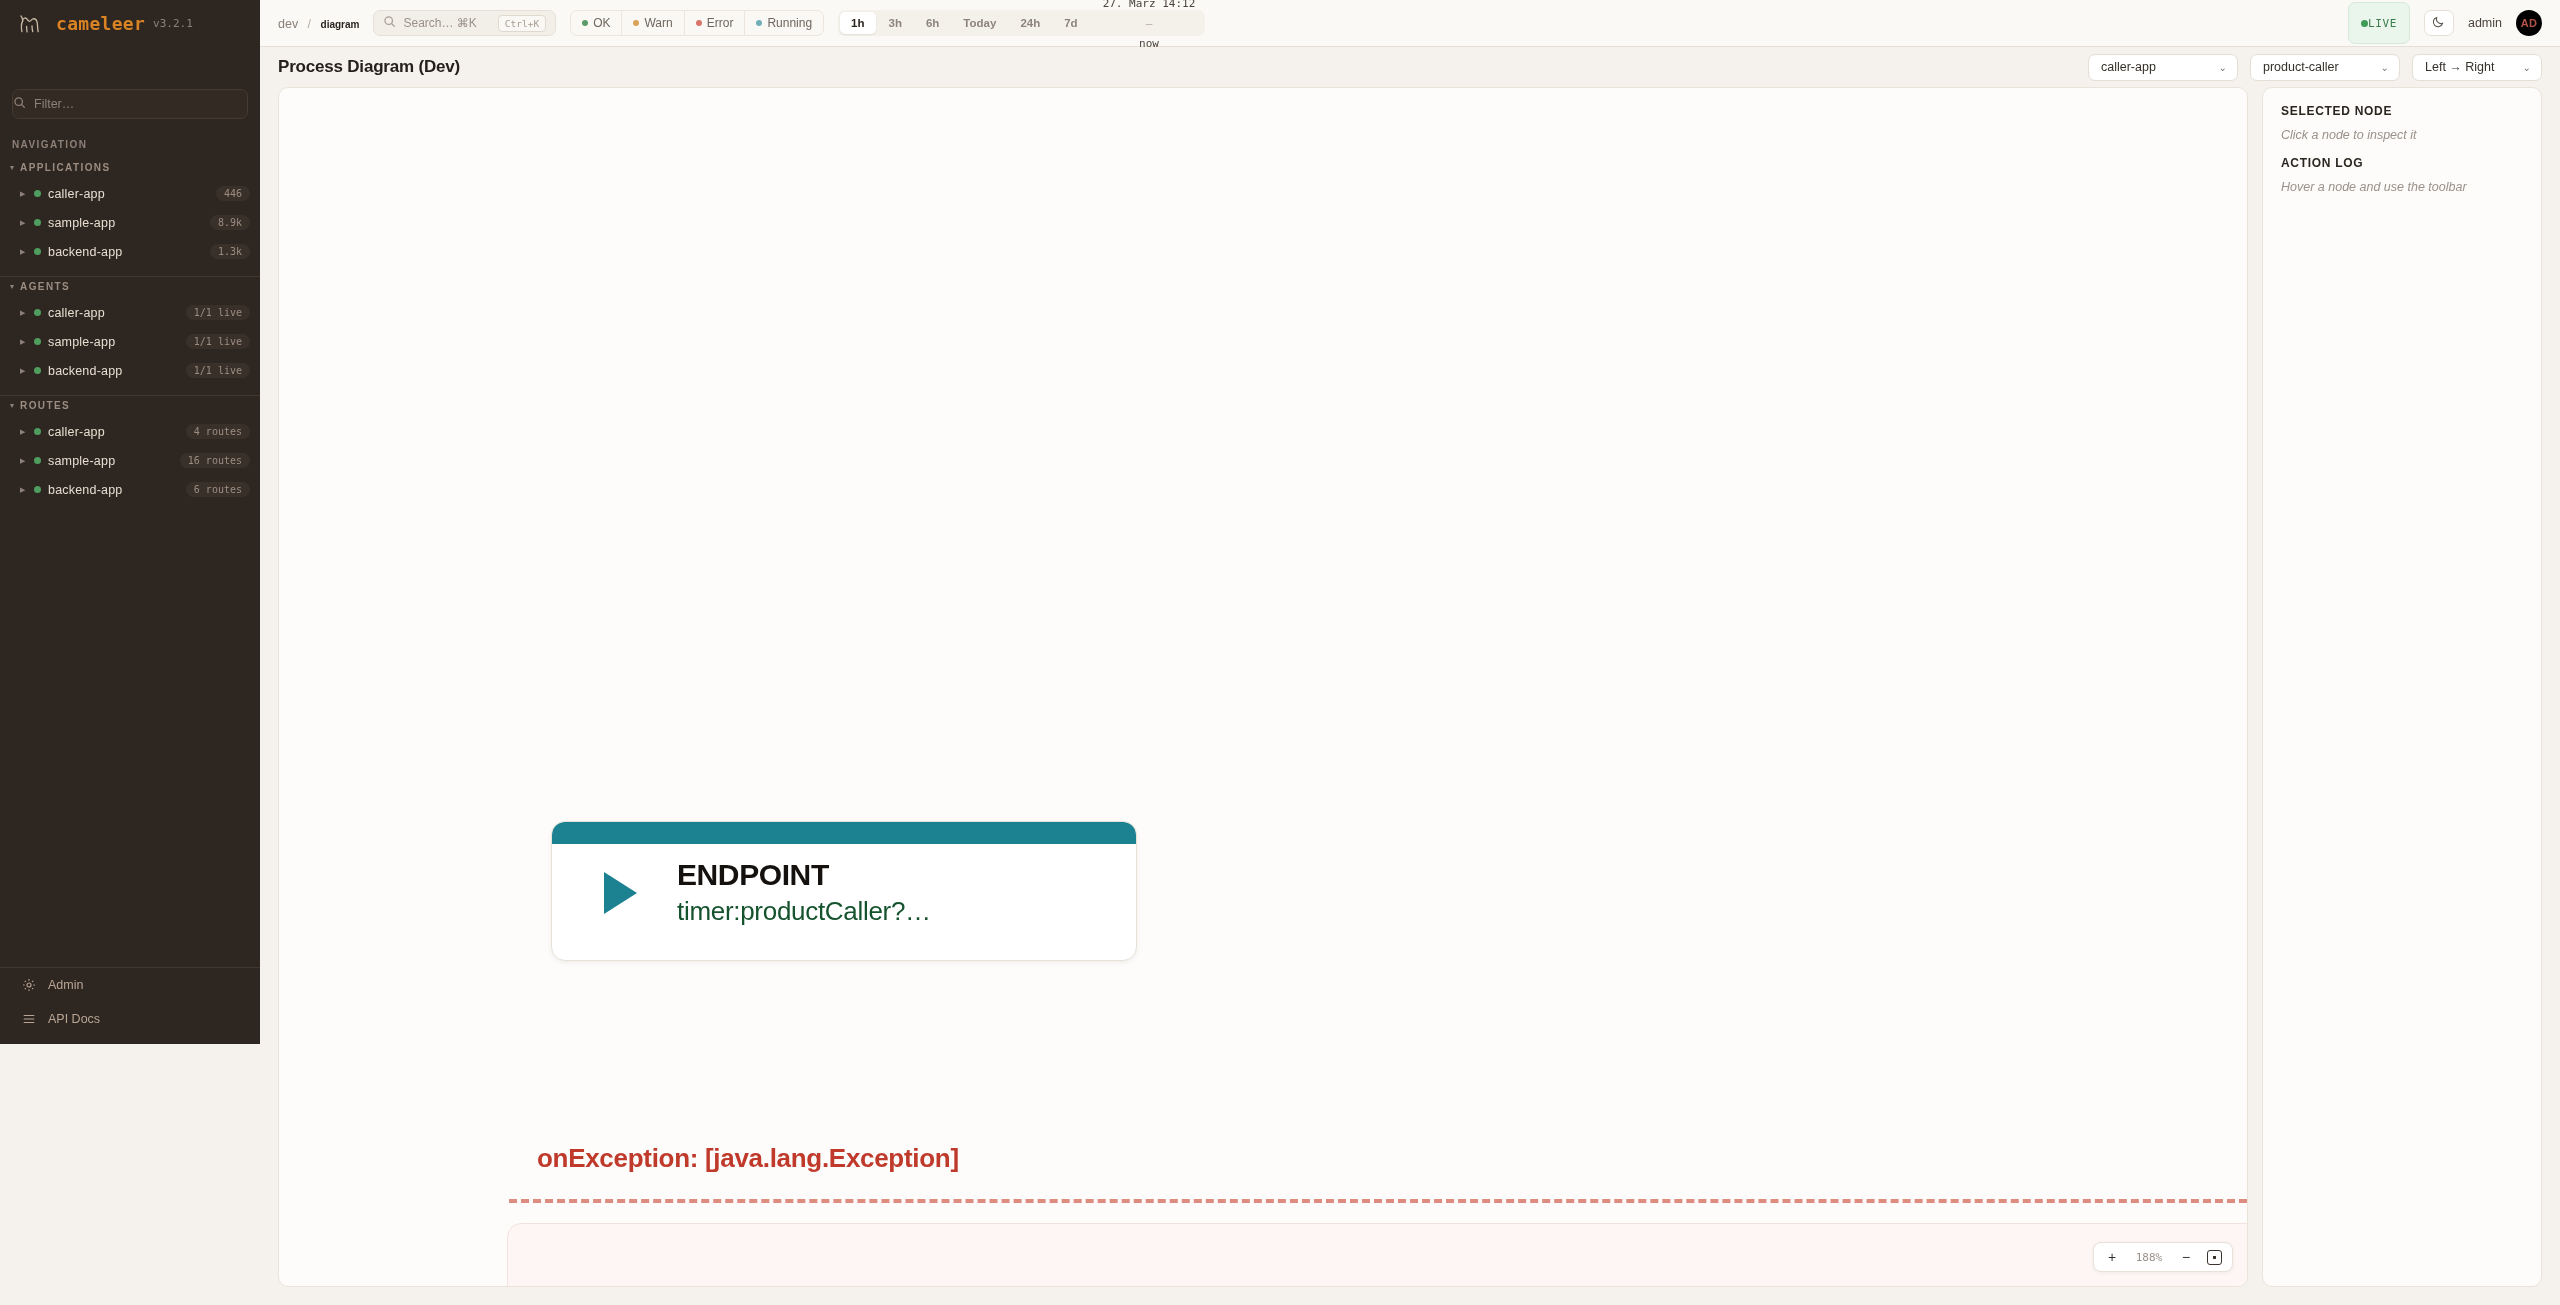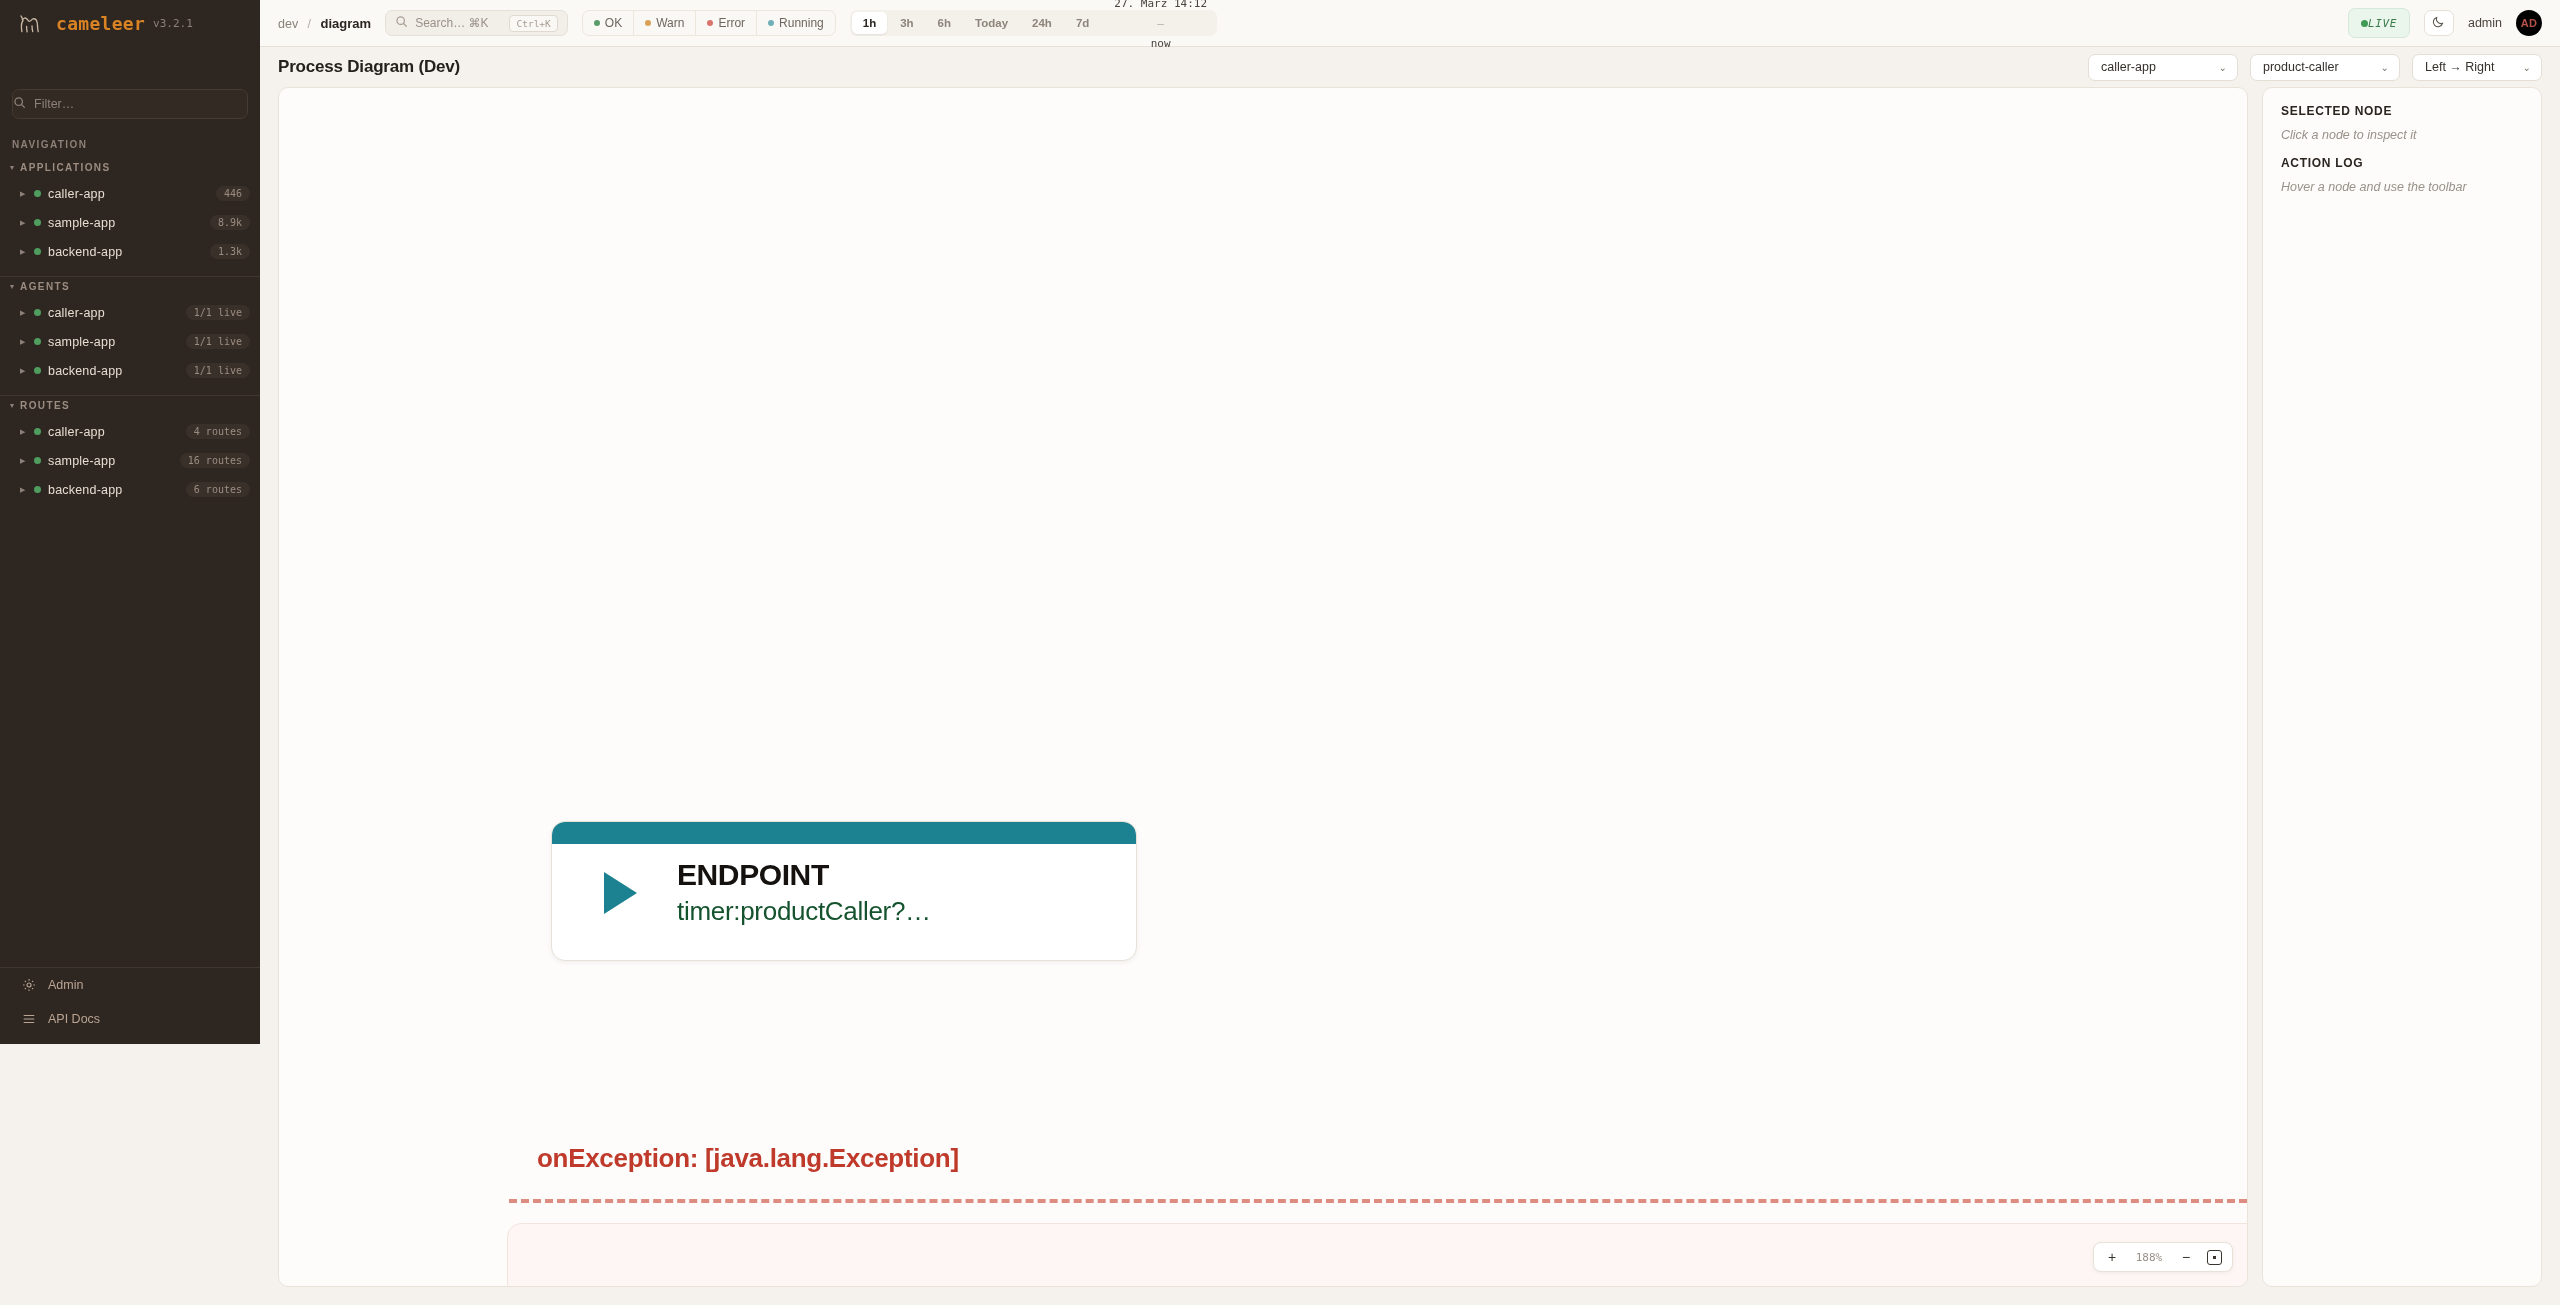--- a/index.html
+++ b/index.html
@@ -80,21 +80,21 @@
   
   #main { flex: 1; display: flex; flex-direction: column; min-width: 0; background: #f5f2ed; }
 
   
   #topbar {
     height: 47px; background: #fbf9f6; border-bottom: 1px solid #e6e0d7;
     display: flex; align-items: center; padding: 0 18px; gap: 14px;
   }
   .crumb { font-size: 12.5px; color: #8a8178; }
   .crumb-sep { font-size: 12.5px; color: #b5ada3; margin: 0 5px; }
-  .crumb-cur { font-size: 13px; color: #2b2520; font-weight: bold; margin-top: 40px; }
+  .crumb-cur { font-size: 10px; color: #2b2520; font-weight: bold; margin-top: 40px; }
   .searchbox {
     height: 26px; min-width: 175px; background: #f2eee8;
     border: 1px solid #e6e0d7; border-radius: 7px;
     display: flex; align-items: center; gap: 7px; padding: 0 9px;
   }
   .searchbox .ph { font-size: 12px; color: #9a9189; white-space: nowrap; }
   .kbd {
     font-family: "DejaVu Sans Mono", monospace; font-size: 9.5px;
     color: #a79d93; border: 1px solid #e0d9d0; border-radius: 4px;
     background: #faf8f5; padding: 2px 6px; margin-left: 14px;
@@ -126,21 +126,21 @@
     font-family: "DejaVu Sans Mono", monospace;
     font-size: 11px; color: #4b443d; padding: 0 8px 0 12px;
     display: flex; align-items: center; gap: 7px; flex-direction: column;
   }
   .range-time .dash { color: #b0a89f; }
   .range-time .now { color: #4b443d; }
   .spacer { flex: 1; }
   .live-badge {
     display: flex; align-items: center; 
     background: #eaf5ec; border: 1px solid #d4e9d8; border-radius: 7px;
-    height: 30px; padding: 0 12px; font-style: italic;
+    height: 42px; padding: 0 12px;
   }
   .live-badge .ldot { width: 7px; height: 7px; border-radius: 50%; background: #3f9a54; }
   .live-badge span {
     font-family: "DejaVu Sans Mono", monospace;
     font-size: 11px; color: #3c7c4c; letter-spacing: .6px;
   }
   .moon-btn {
     width: 30px; height: 26px; border: 1px solid #e6e0d7; border-radius: 7px;
     background: #fff; display: flex; align-items: center; justify-content: center;
     cursor: pointer;

